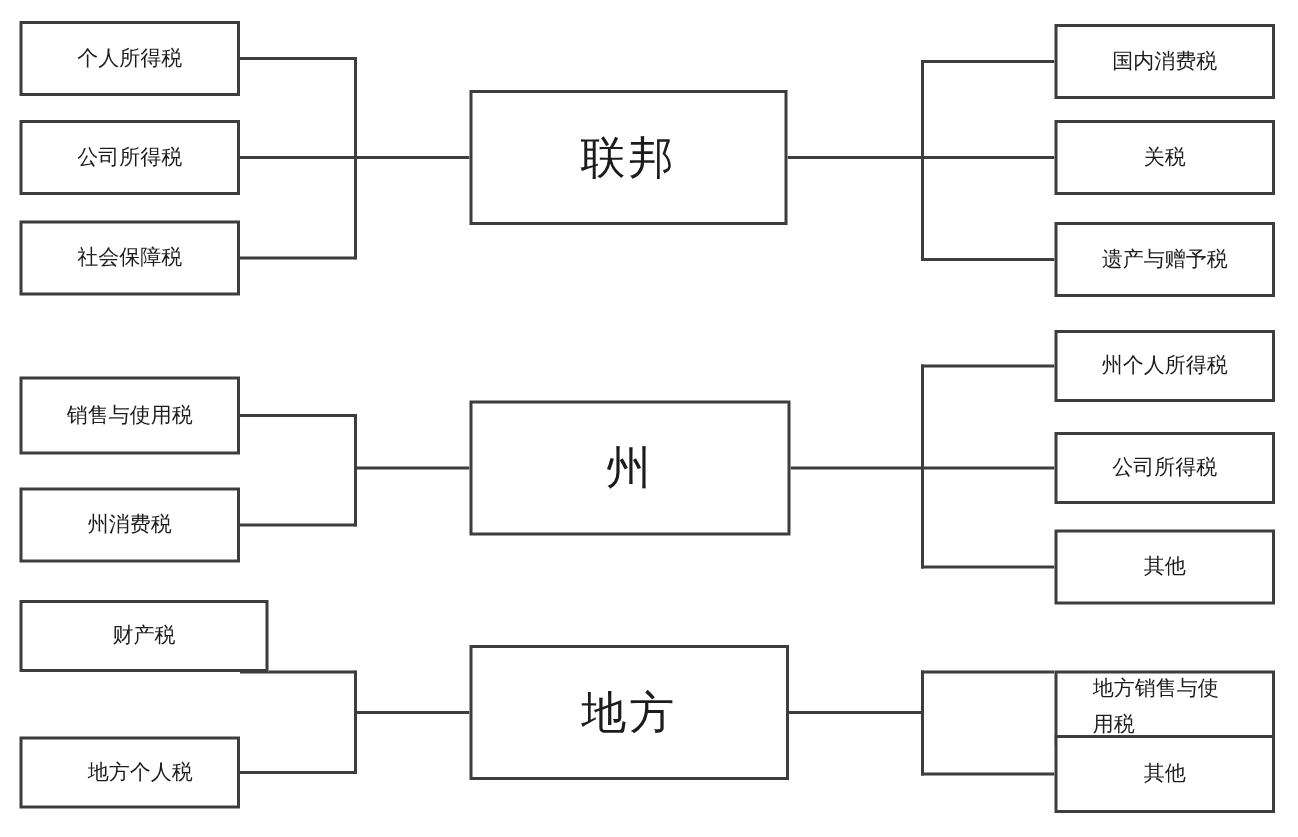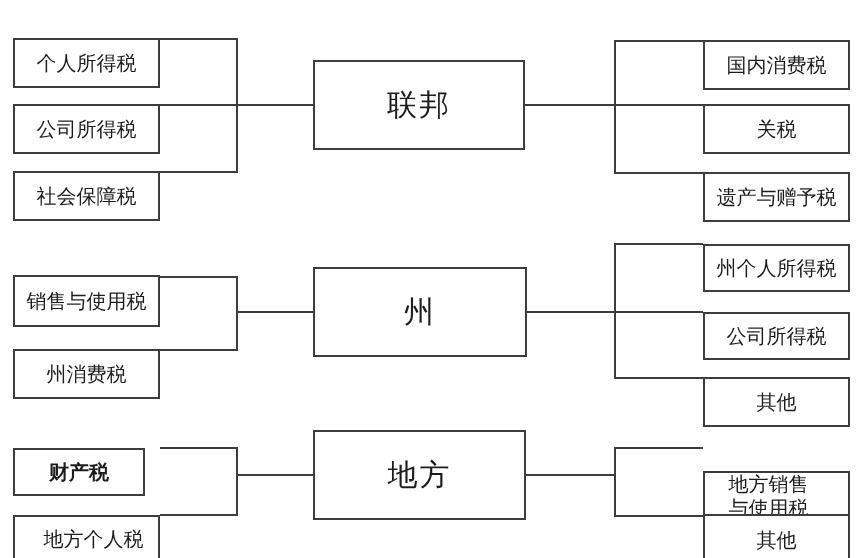--- a/index.html
+++ b/index.html
@@ -20,21 +20,21 @@
     position: absolute;
     box-sizing: border-box;
     border: 2px solid var(--border, #3d3d3d);
     background: var(--background, #ffffff);
     display: flex;
     align-items: center;
     justify-content: center;
     text-align: center;
     z-index: 2;
   }
-  .node.small { font-size: 20px; margin-top: 24px; }
+  .node.small { font-size: 14px; }
   .node.big   { font-size: 30px; letter-spacing: 2px; }
   .node.wrap span {
     display: block;
     width: 96px;
     text-align: left;
     line-height: 24px;
   }
   .hline, .vline {
     position: absolute;
     background: var(--line, #3d3d3d);
@@ -111,21 +111,21 @@
   <div class="node small" style="left:703px; top:220px; width:147px; height:48px;">
     <span>州个人所得税</span>
   </div>
   <div class="node small" style="left:703px; top:288px; width:147px; height:48px;">
     <span>公司所得税</span>
   </div>
   <div class="node small" style="left:703px; top:353px; width:147px; height:50px;">
     <span>其他</span>
   </div>
 
-  <div class="node small" style="left:13px;  top:424px; width:132px; height:48px;font-weight:bold;">
+  <div class="node small" style="left:13px;  top:400px; width:166px; height:48px;">
     <span>财产税</span>
   </div>
   <div class="node small" style="left:13px;  top:491px; width:147px; height:48px;padding-left:14px;">
     <span>地方个人税</span>
   </div>
   <div class="node big" style="left:313px; top:430px; width:213px; height:90px;">
     <span>地方</span>
   </div>
   <div class="node small wrap" style="left:703px; top:447px; width:147px; height:50px;">
     <span>地方销售与使用税</span>

